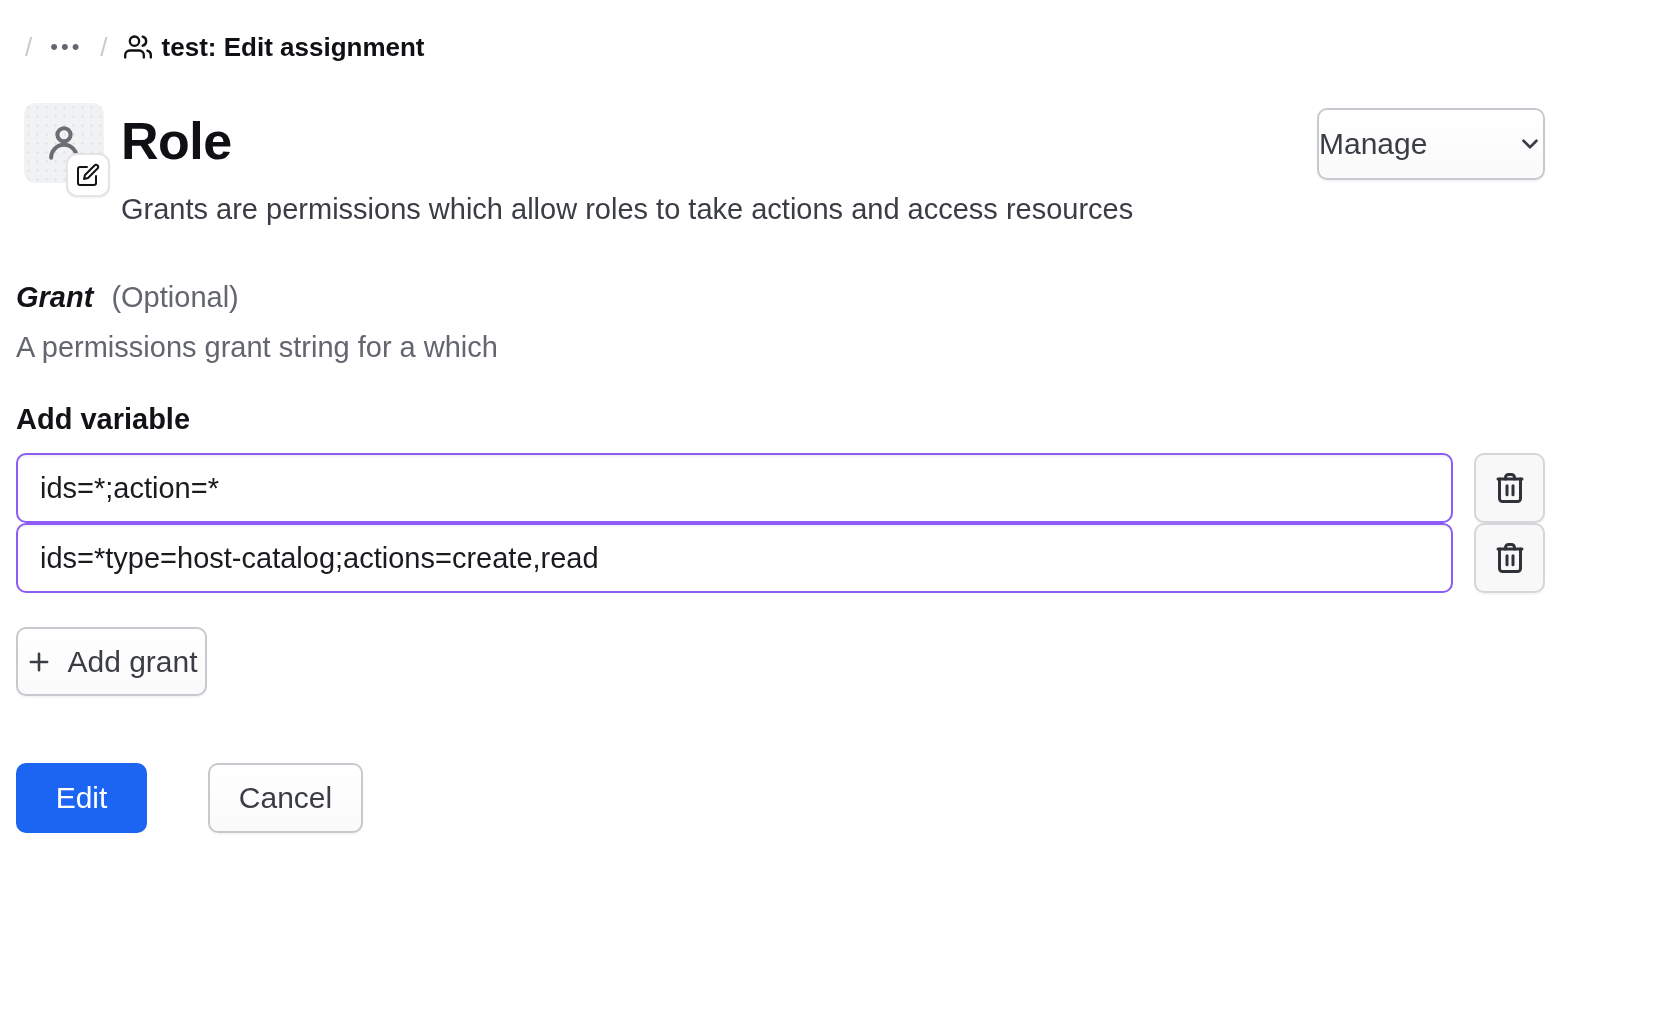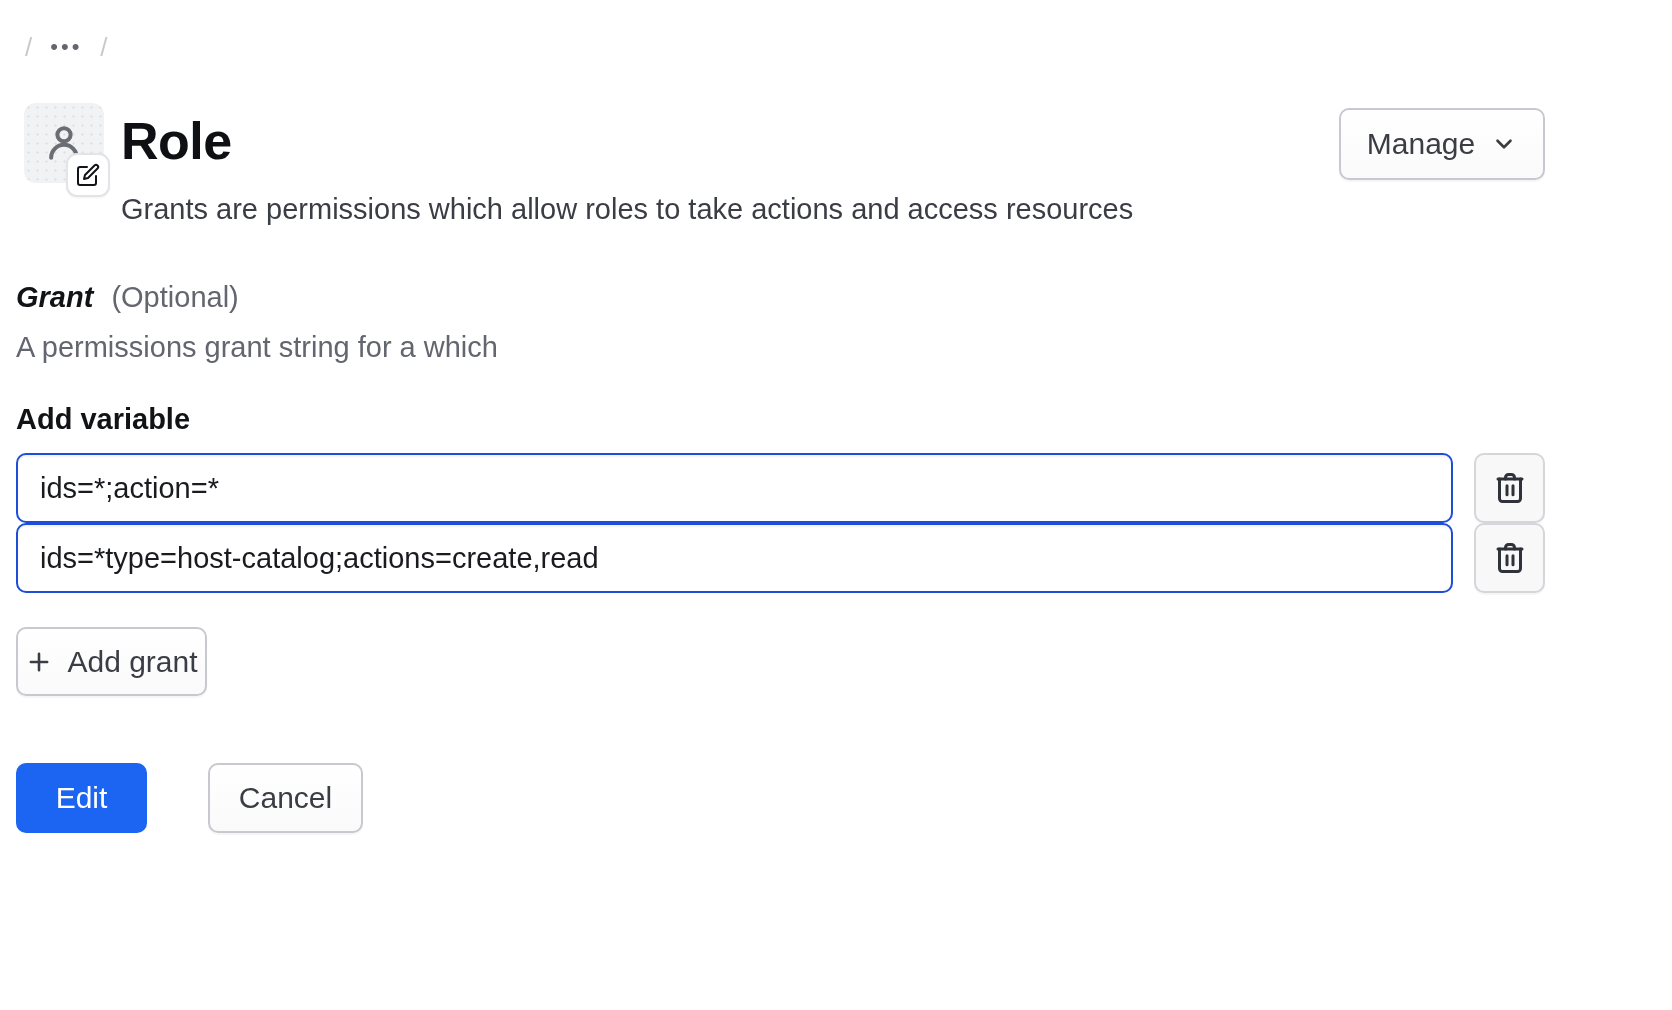--- a/index.html
+++ b/index.html
@@ -43,21 +43,21 @@
   .page-title { font-size: 52px; font-weight: 700; color: #0f1013; letter-spacing: -0.5px; line-height: 56px; }
   .page-description { margin-top: 25px; font-size: 29px; color: #3b3d45; line-height: 30px; }
 
   .btn { display: inline-flex; align-items: center; justify-content: center;
     font-family: inherit; cursor: pointer; border-radius: 10px; }
   .btn-secondary {
     background: linear-gradient(#ffffff, #fafafb);
     border: 2px solid #c7c9ce; color: #3b3d45;
     box-shadow: 0 2px 1px rgba(0,0,0,0.04);
   }
-  .manage-btn { width: 206px; height: 72px; margin-top: 5px; font-size: 30px; font-weight: 500; gap: 16px; flex: none; }
+  .manage-btn { width: 228px; height: 72px; margin-top: 5px; font-size: 30px; font-weight: 500; gap: 16px; flex: none; justify-content: space-between; }
   .manage-btn svg { width: 26px; height: 26px; stroke: #3b3d45; }
 
   
   .tabs { display: flex; margin-top: 91px; border-bottom: 2px solid #dde0e5; }
   .tab { position: relative; padding: 0 26px 12px; font-size: 28px; font-weight: 500;
     color: #3b3d45; line-height: 28px; cursor: pointer; }
   .tab.active { color: #1b65f2; }
   .tab.active::after {
     content: ""; position: absolute; left: 0; right: 0; bottom: -5px;
     height: 8px; border-radius: 4px; background: #1b65f2;
@@ -66,21 +66,21 @@
   
   .grant-label-row { margin-top: 59px; font-size: 29px; line-height: 29px; }
   .grant-label { font-weight: 700; color: #121316; font-style: italic; }
   .grant-optional { color: #63666e; margin-left: 10px; font-weight: 400; }
   .grant-help { margin-top: 20px; font-size: 29px; color: #63666e; line-height: 30px; }
   .add-variable-label { margin-top: 43px; font-size: 29px; font-weight: 700; color: #121316; line-height: 29px; }
 
   .grant-row { display: flex; align-items: stretch; }
   .grant-row.first { margin-top: 19px; }
   .grant-input {
-    width: 1437px; height: 70px; border: 2px solid #1d4ed8; border-radius: 10px;
+    width: 1437px; height: 70px; border: 2px solid #8b5cf6; border-radius: 10px;
     font-family: inherit; font-size: 29px; color: #1a1b1f; padding: 0 22px;
     background: #ffffff; box-shadow: inset 0 2px 2px rgba(0,0,0,0.05);
     outline: none; flex: none;
   }
   .trash-btn {
     width: 71px; height: 70px; margin-left: 21px; flex: none;
     background: #f8f8f9; border: 2px solid #d4d6da; border-radius: 10px;
     display: flex; align-items: center; justify-content: center; cursor: pointer;
     box-shadow: 0 2px 1px rgba(0,0,0,0.04);
   }
@@ -97,20 +97,29 @@
   }
   .cancel-btn { width: 155px; height: 70px; font-size: 30px; font-weight: 500; margin-left: 28px; }
 </style>
 </head>
 <body>
 
 <nav class="breadcrumb">
   <span class="crumb-sep">/</span>
   <span class="crumb-ellipsis">•••</span>
   <span class="crumb-sep">/</span>
+  <span class="crumb-current">
+    <svg viewBox="0 0 24 24" fill="none" stroke-width="2" stroke-linecap="round" stroke-linejoin="round">
+      <circle cx="9" cy="7" r="4"></circle>
+      <path d="M17 21v-2a4 4 0 0 0-4-4H5a4 4 0 0 0-4 4v2"></path>
+      <path d="M16 3.13a4 4 0 0 1 0 7.75"></path>
+      <path d="M23 21v-2a4 4 0 0 0-3-3.87"></path>
+    </svg>
+    <span>test: Edit assignment</span>
+  </span>
 </nav>
 
 <div class="content">
   <header class="page-header">
     <div class="avatar-wrap">
       <div class="avatar">
         <svg viewBox="0 0 24 24" fill="none" stroke-width="2.2" stroke-linecap="round" stroke-linejoin="round">
           <circle cx="12" cy="7.5" r="3.6"></circle>
           <path d="M5 20a7 7 0 0 1 14 0"></path>
         </svg>

